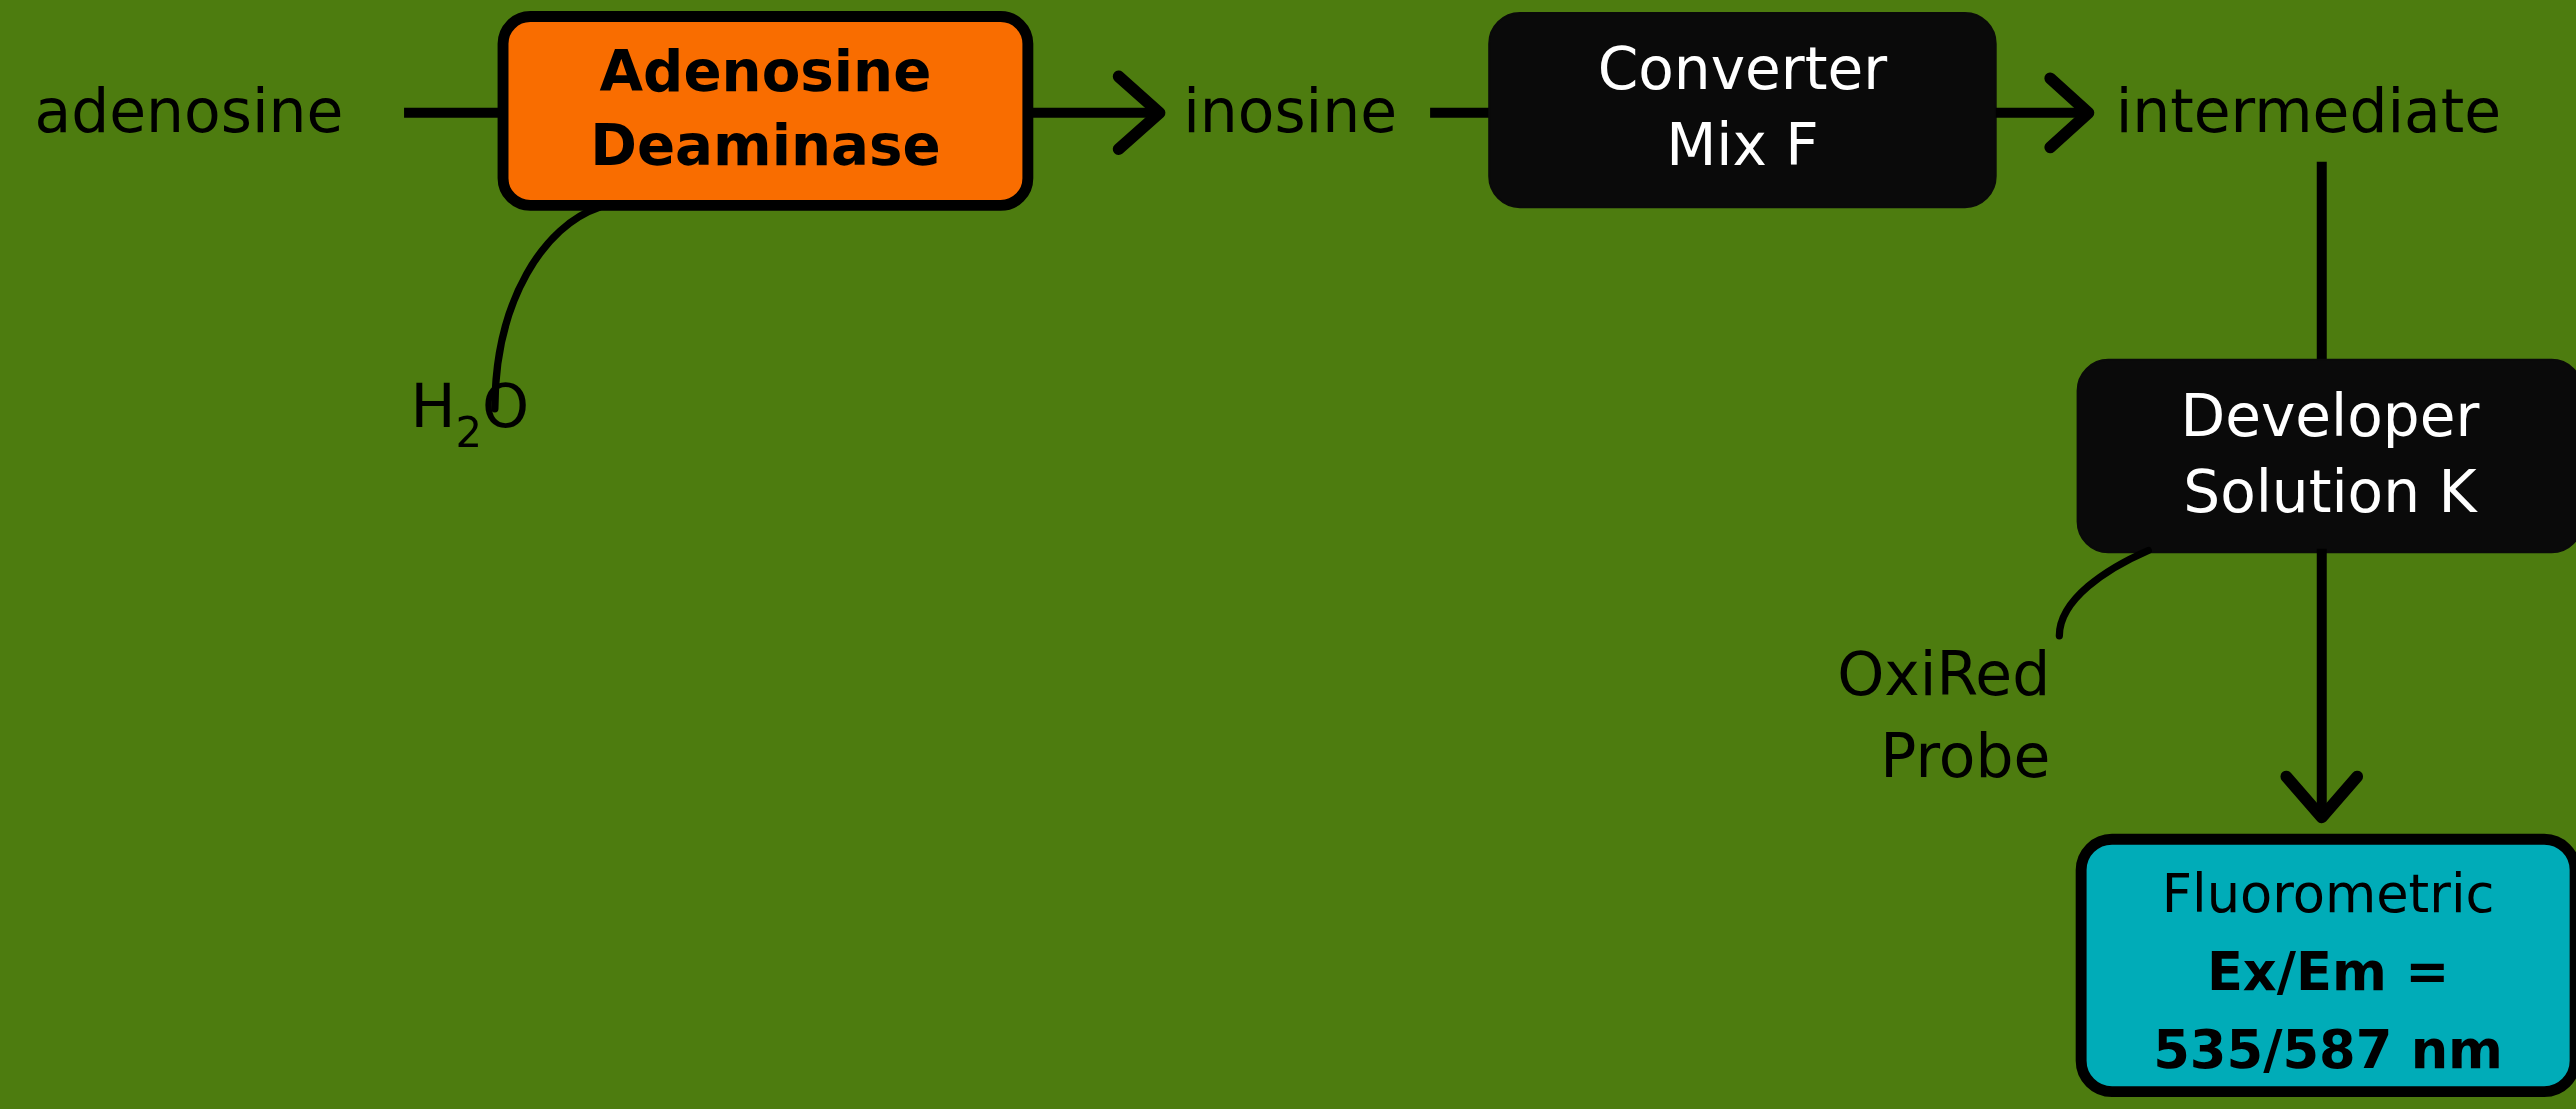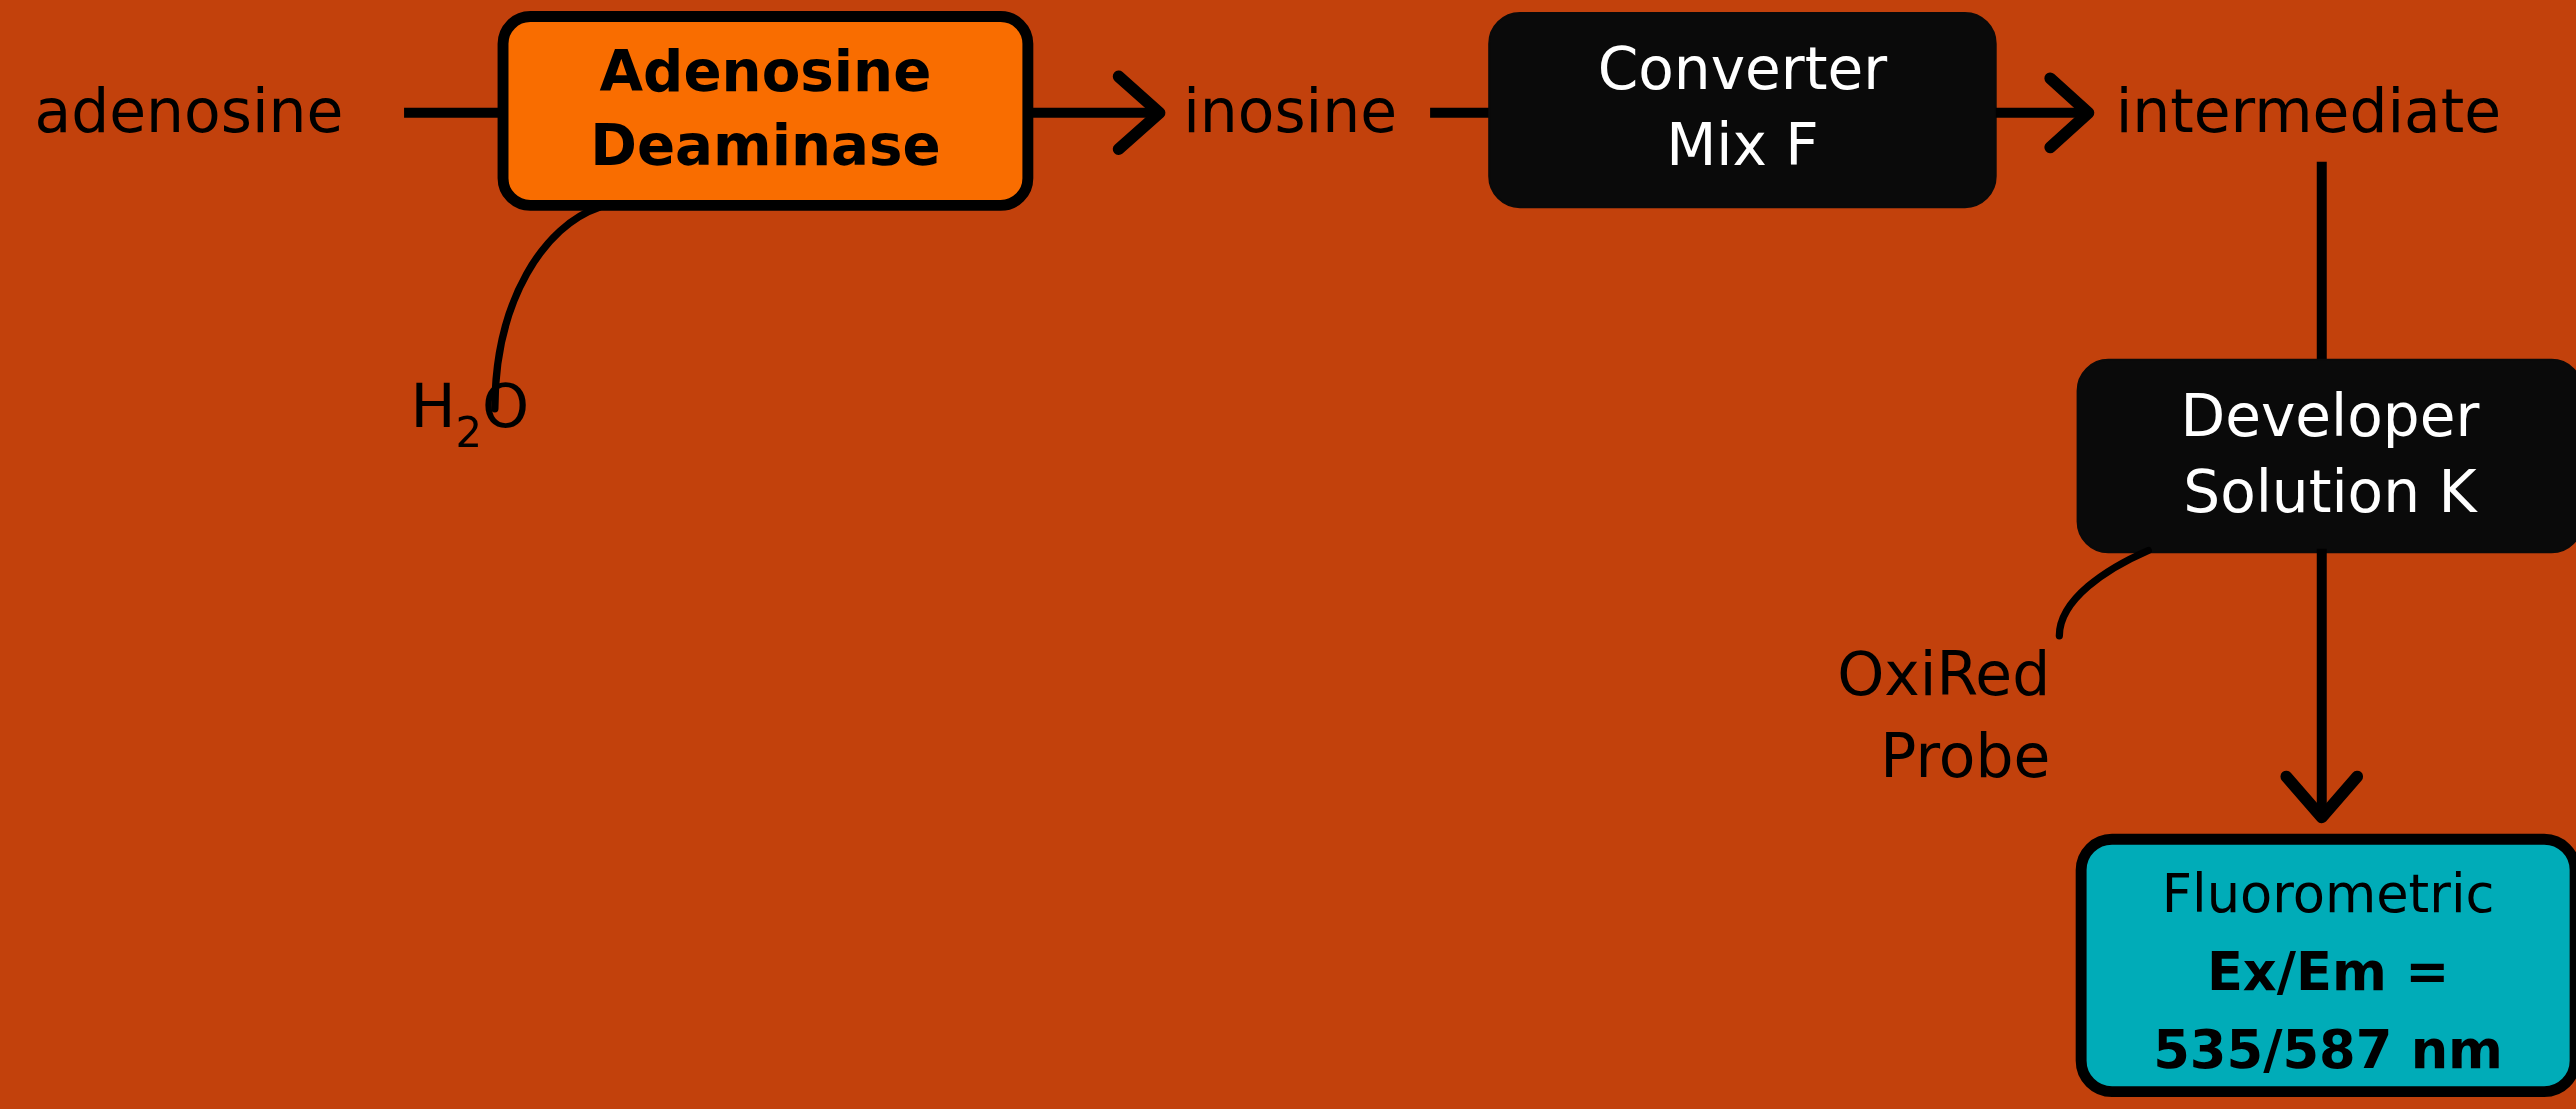--- a/index.html
+++ b/index.html
@@ -10,21 +10,21 @@
   body {
     width: 2576px;
     height: 1110px;
     font-family: "DejaVu Sans", "Liberation Sans", sans-serif;
     overflow: hidden;
   }
   #diagram-root {
     position: relative;
     width: 2576px;
     height: 1110px;
-    background: #c2410c;
+    background: #4d7c0f;
   }
   svg.diagram {
     display: block;
     width: 2576px;
     height: 1110px;
   }
   .lbl {
     font-family: "DejaVu Sans", "Liberation Sans", sans-serif;
     fill: #000000;
     font-weight: 400;

